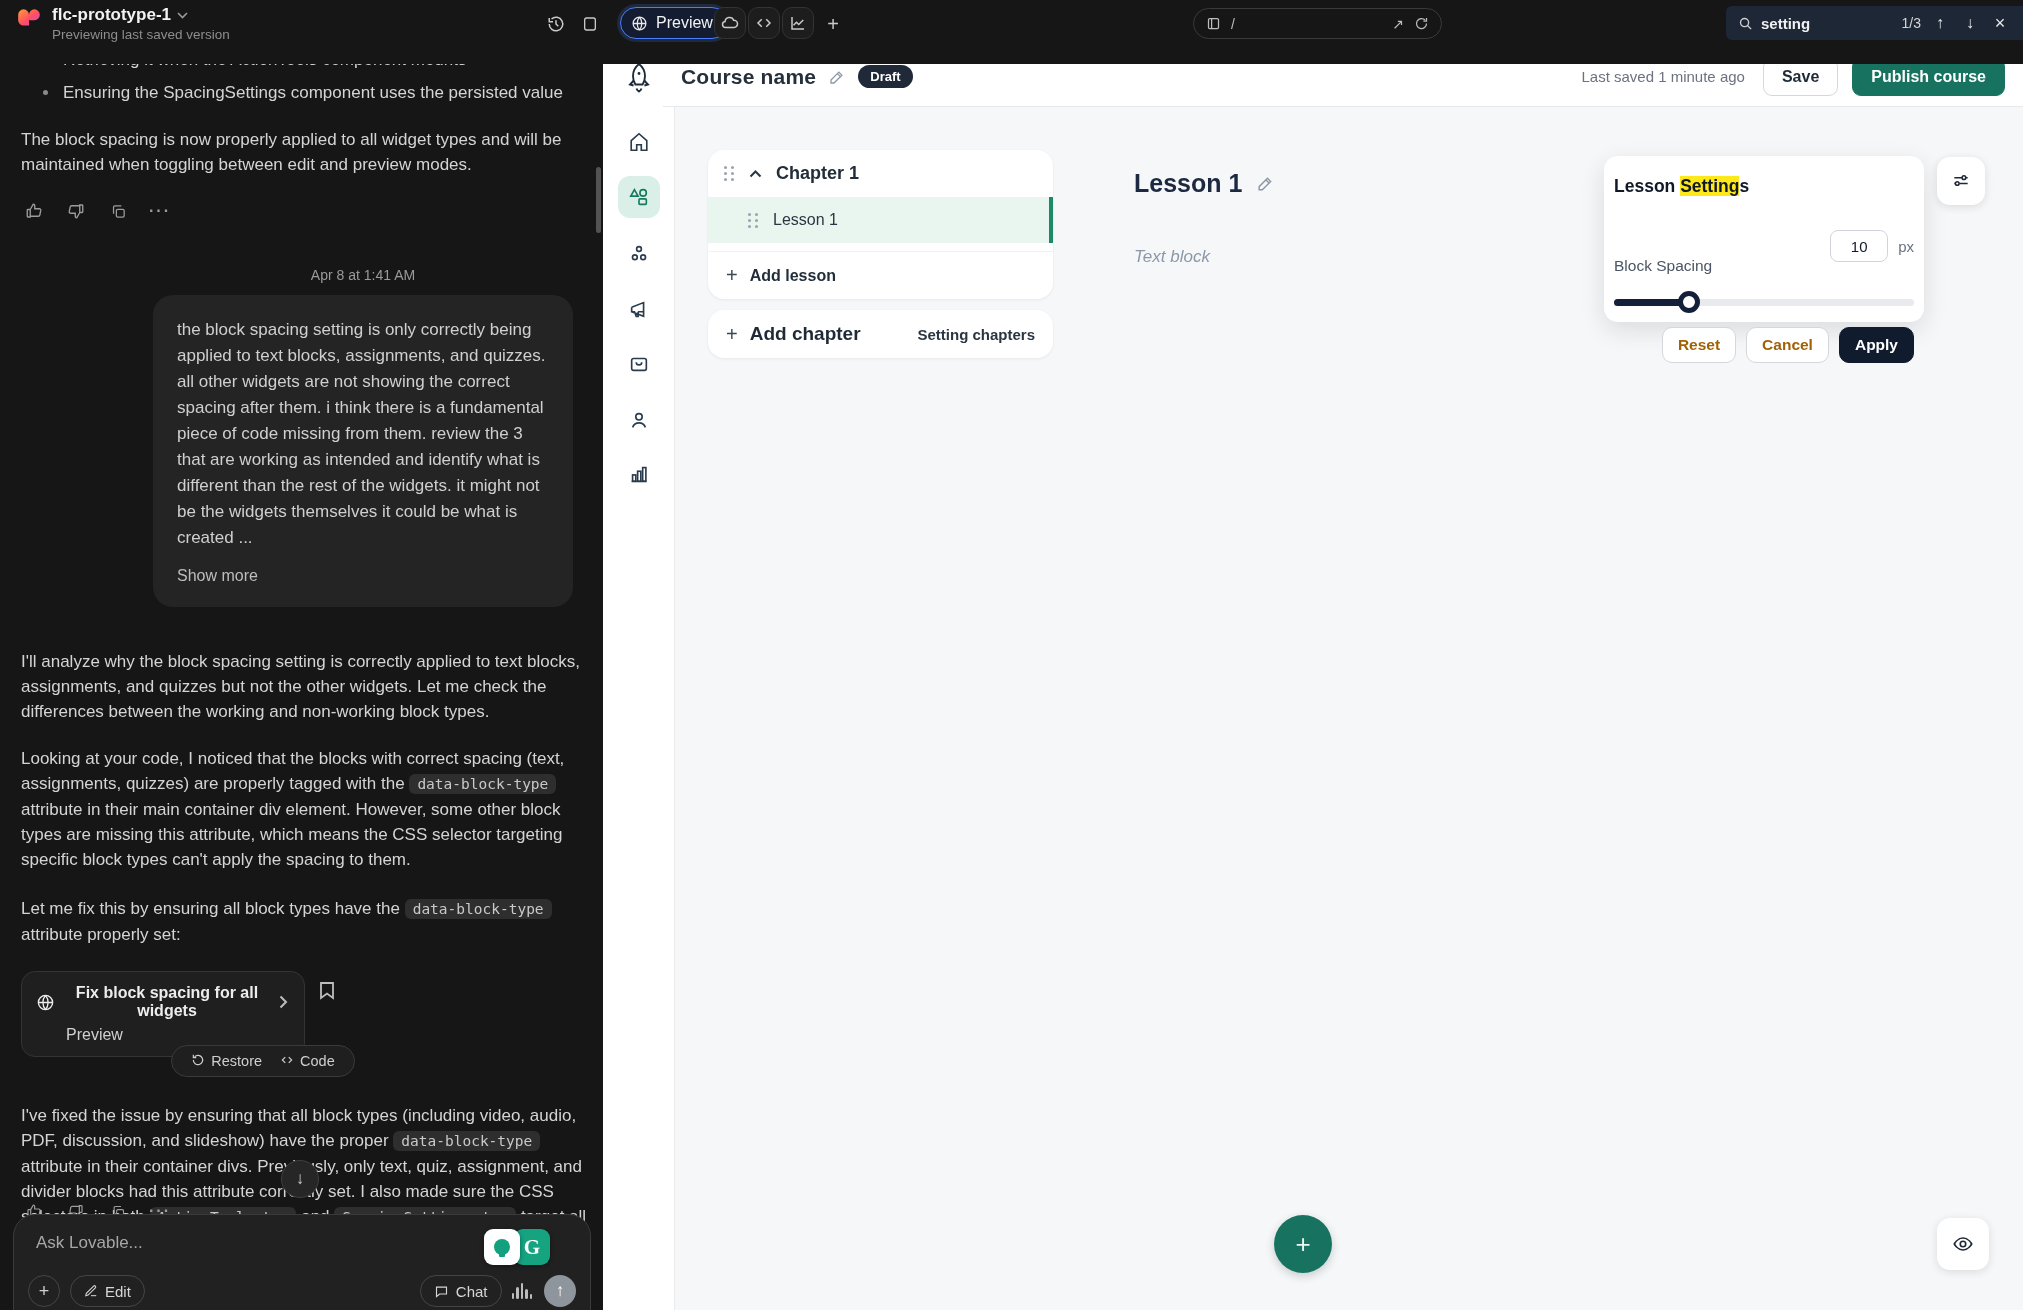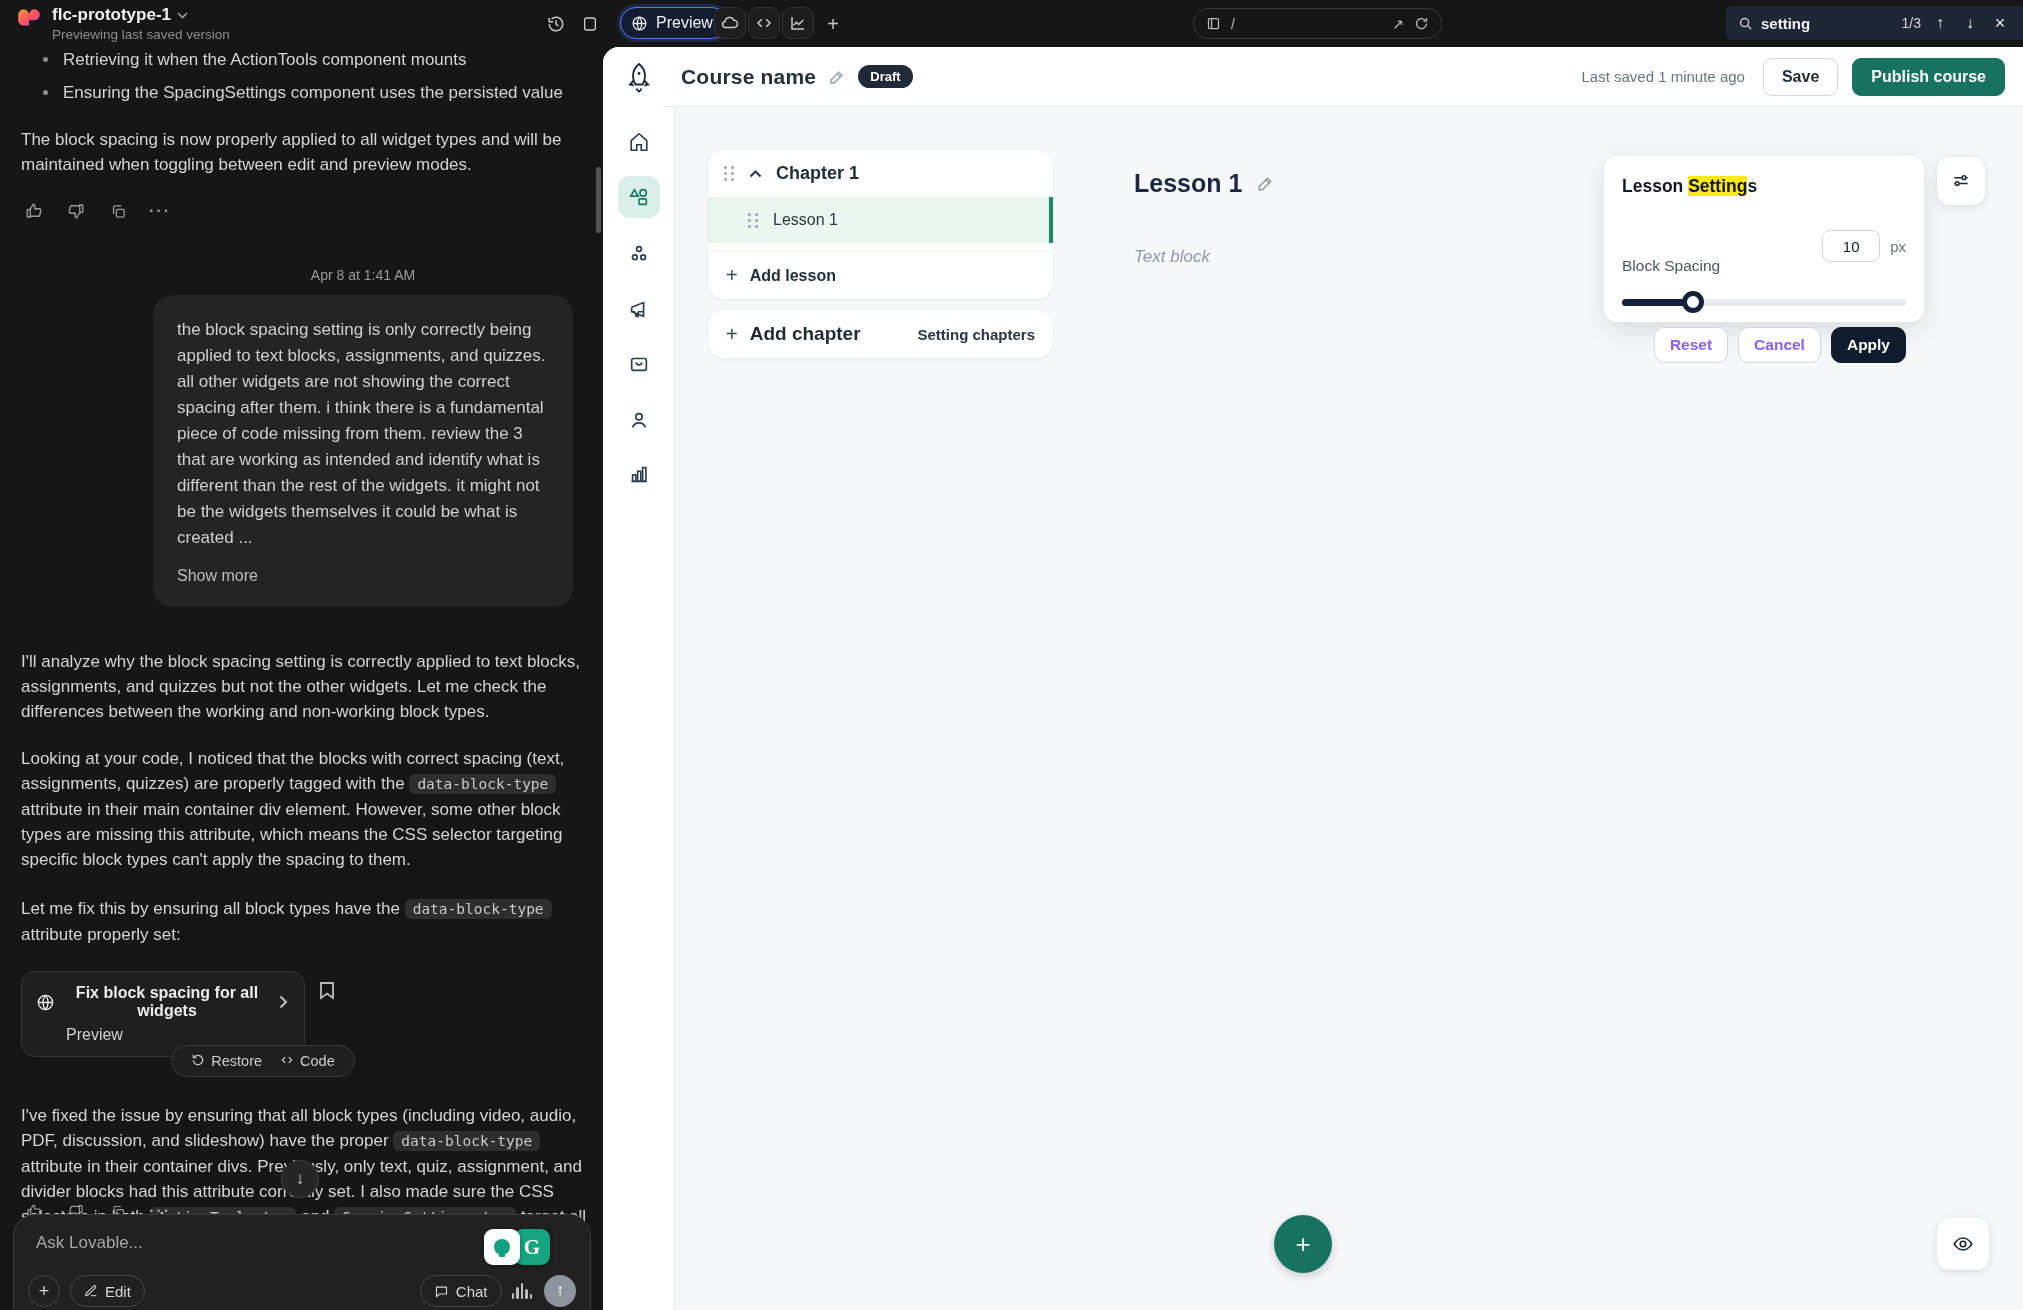--- a/index.html
+++ b/index.html
@@ -1,21 +1,21 @@
 <!DOCTYPE html>
 <html><head>
 <meta charset="utf-8">
 <style>
   * { margin:0; padding:0; box-sizing:border-box; }
   html,body { width:2023px; height:1310px; overflow:hidden; background:#161616;
     font-family:"Liberation Sans", sans-serif; }
   .root { position:relative; width:2023px; height:1310px; background:#161616; }
 
   
-  .topbar { position:absolute; left:0; top:0; width:2023px; height:47px; background:#161616; z-index:5; }
+  .topbar { position:absolute; left:0; top:0; width:2023px; height:64px; background:#161616; z-index:5; }
   .proj { position:absolute; left:16px; top:5px; display:flex; align-items:flex-start; gap:10px; }
   .proj-txt .pname { font-size:17px; font-weight:bold; color:#f2f2f2; display:flex; align-items:center; gap:6px; }
   .proj-txt .psub  { font-size:13.5px; color:#8d8d8d; margin-top:2px; }
   .chev { color:#9a9a9a; font-size:12px; }
   .tb-ico { position:absolute; top:10px; width:30px; height:28px; display:flex; align-items:center; justify-content:center; color:#c9c9c9; }
   .pill-preview { position:absolute; left:620px; top:7px; height:32px; padding:0 14px 0 10px; display:flex; align-items:center; gap:8px;
     background:#131c30; border:1.5px solid #4a7dfc; box-shadow:0 0 0 3px rgba(74,125,252,.18); border-radius:16px; color:#f2f2f2; font-size:16px; }
   .sq-btn { position:absolute; top:7px; width:32px; height:32px; border:1px solid #333; border-radius:10px;
     display:flex; align-items:center; justify-content:center; color:#c9c9c9; background:#1d1d1d; }
   .urlbar { position:absolute; left:1193px; top:8px; width:249px; height:31px; border:1px solid #3a3a3a; border-radius:16px;
@@ -95,33 +95,33 @@
   .collapse { margin-left:auto; font-size:15px; font-weight:bold; color:#2a3642; }
   .plus-g { font-size:20px; font-weight:normal; color:#3a4754; }
   .dots { display:inline-grid; grid-template-columns:4px 4px; grid-gap:3px; }
   .dots i { width:3px; height:3px; border-radius:50%; background:#9aa4ae; }
 
   .lesson-h1 { position:absolute; left:531px; top:122px; display:flex; align-items:center; gap:14px; }
   .lesson-h1 .t { font-size:25px; font-weight:bold; color:#1c2940; }
   .lesson-h1 .pencil { color:#8d99a6; }
   .textblock { position:absolute; left:531px; top:200px; font-style:italic; font-size:17px; color:#8b98ab; }
 
-  .settings { left:1001px; top:109px; width:320px; height:166px; border-radius:14px; box-shadow:0 8px 24px rgba(16,24,40,.12); padding:20px 18px 16px; }
+  .settings { left:1001px; top:109px; width:320px; height:166px; border-radius:14px; box-shadow:0 8px 24px rgba(16,24,40,.12); padding:20px 10px 16px; }
   .settings .s-title { font-size:17.5px; font-weight:bold; color:#101828; }
   .hl { background:#ffe81a; color:#101828; }
   .spacing-row { display:flex; align-items:center; margin-top:20px; }
   .spacing-row .lbl { font-size:15.5px; color:#4b5563; flex:1;margin-top:40px; }
   .num-box { width:58px; height:32px; border:1px solid #d1d5db; border-radius:8px; display:flex; align-items:center; justify-content:center; font-size:15px; color:#111827; }
   .unit { font-size:15px; color:#6b7280; margin-left:10px; }
   .slider { position:relative; margin-top:16px; height:22px; }
   .slider .track { position:absolute; left:0; right:0; top:8px; height:7px; border-radius:4px; background:#e8eaed; }
   .slider .fill { position:absolute; left:0; top:8px; height:7px; border-radius:4px; background:#14203a; }
   .slider .thumb { position:absolute; top:0; width:22px; height:22px; border-radius:50%; background:#fff; border:5px solid #14203a; transform:translateX(-11px); }
   .set-btns { display:flex; justify-content:flex-end; gap:10px; margin-top:14px; }
-  .sbtn { font-size:15.5px; font-weight:bold; padding:8px 15px; border-radius:10px; border:1px solid #d4d7db; background:#fff; color:#8b5cf6; }
+  .sbtn { font-size:15.5px; font-weight:bold; padding:8px 15px; border-radius:10px; border:1px solid #d4d7db; background:#fff; color:#a16207; }
   .sbtn.dark { background:#101b2d; border-color:#101b2d; color:#fff; }
 
   .float-btn { position:absolute; width:48px; height:48px; background:#fff; border-radius:13px; box-shadow:0 2px 8px rgba(16,24,40,.12); display:flex; align-items:center; justify-content:center; color:#1f2937; }
   .sliders-btn { left:1334px; top:110px; }
   .eye-btn { left:1334px; top:1171px; width:52px; height:52px; }
   .fab { position:absolute; left:671px; top:1168px; width:58px; height:58px; border-radius:50%; background:#17735f; color:#eef6f3; font-size:26px; display:flex; align-items:center; justify-content:center; box-shadow:0 3px 10px rgba(16,24,40,.2); }
 
   .ico { display:inline-flex; }
   svg { display:block; }
 </style>

